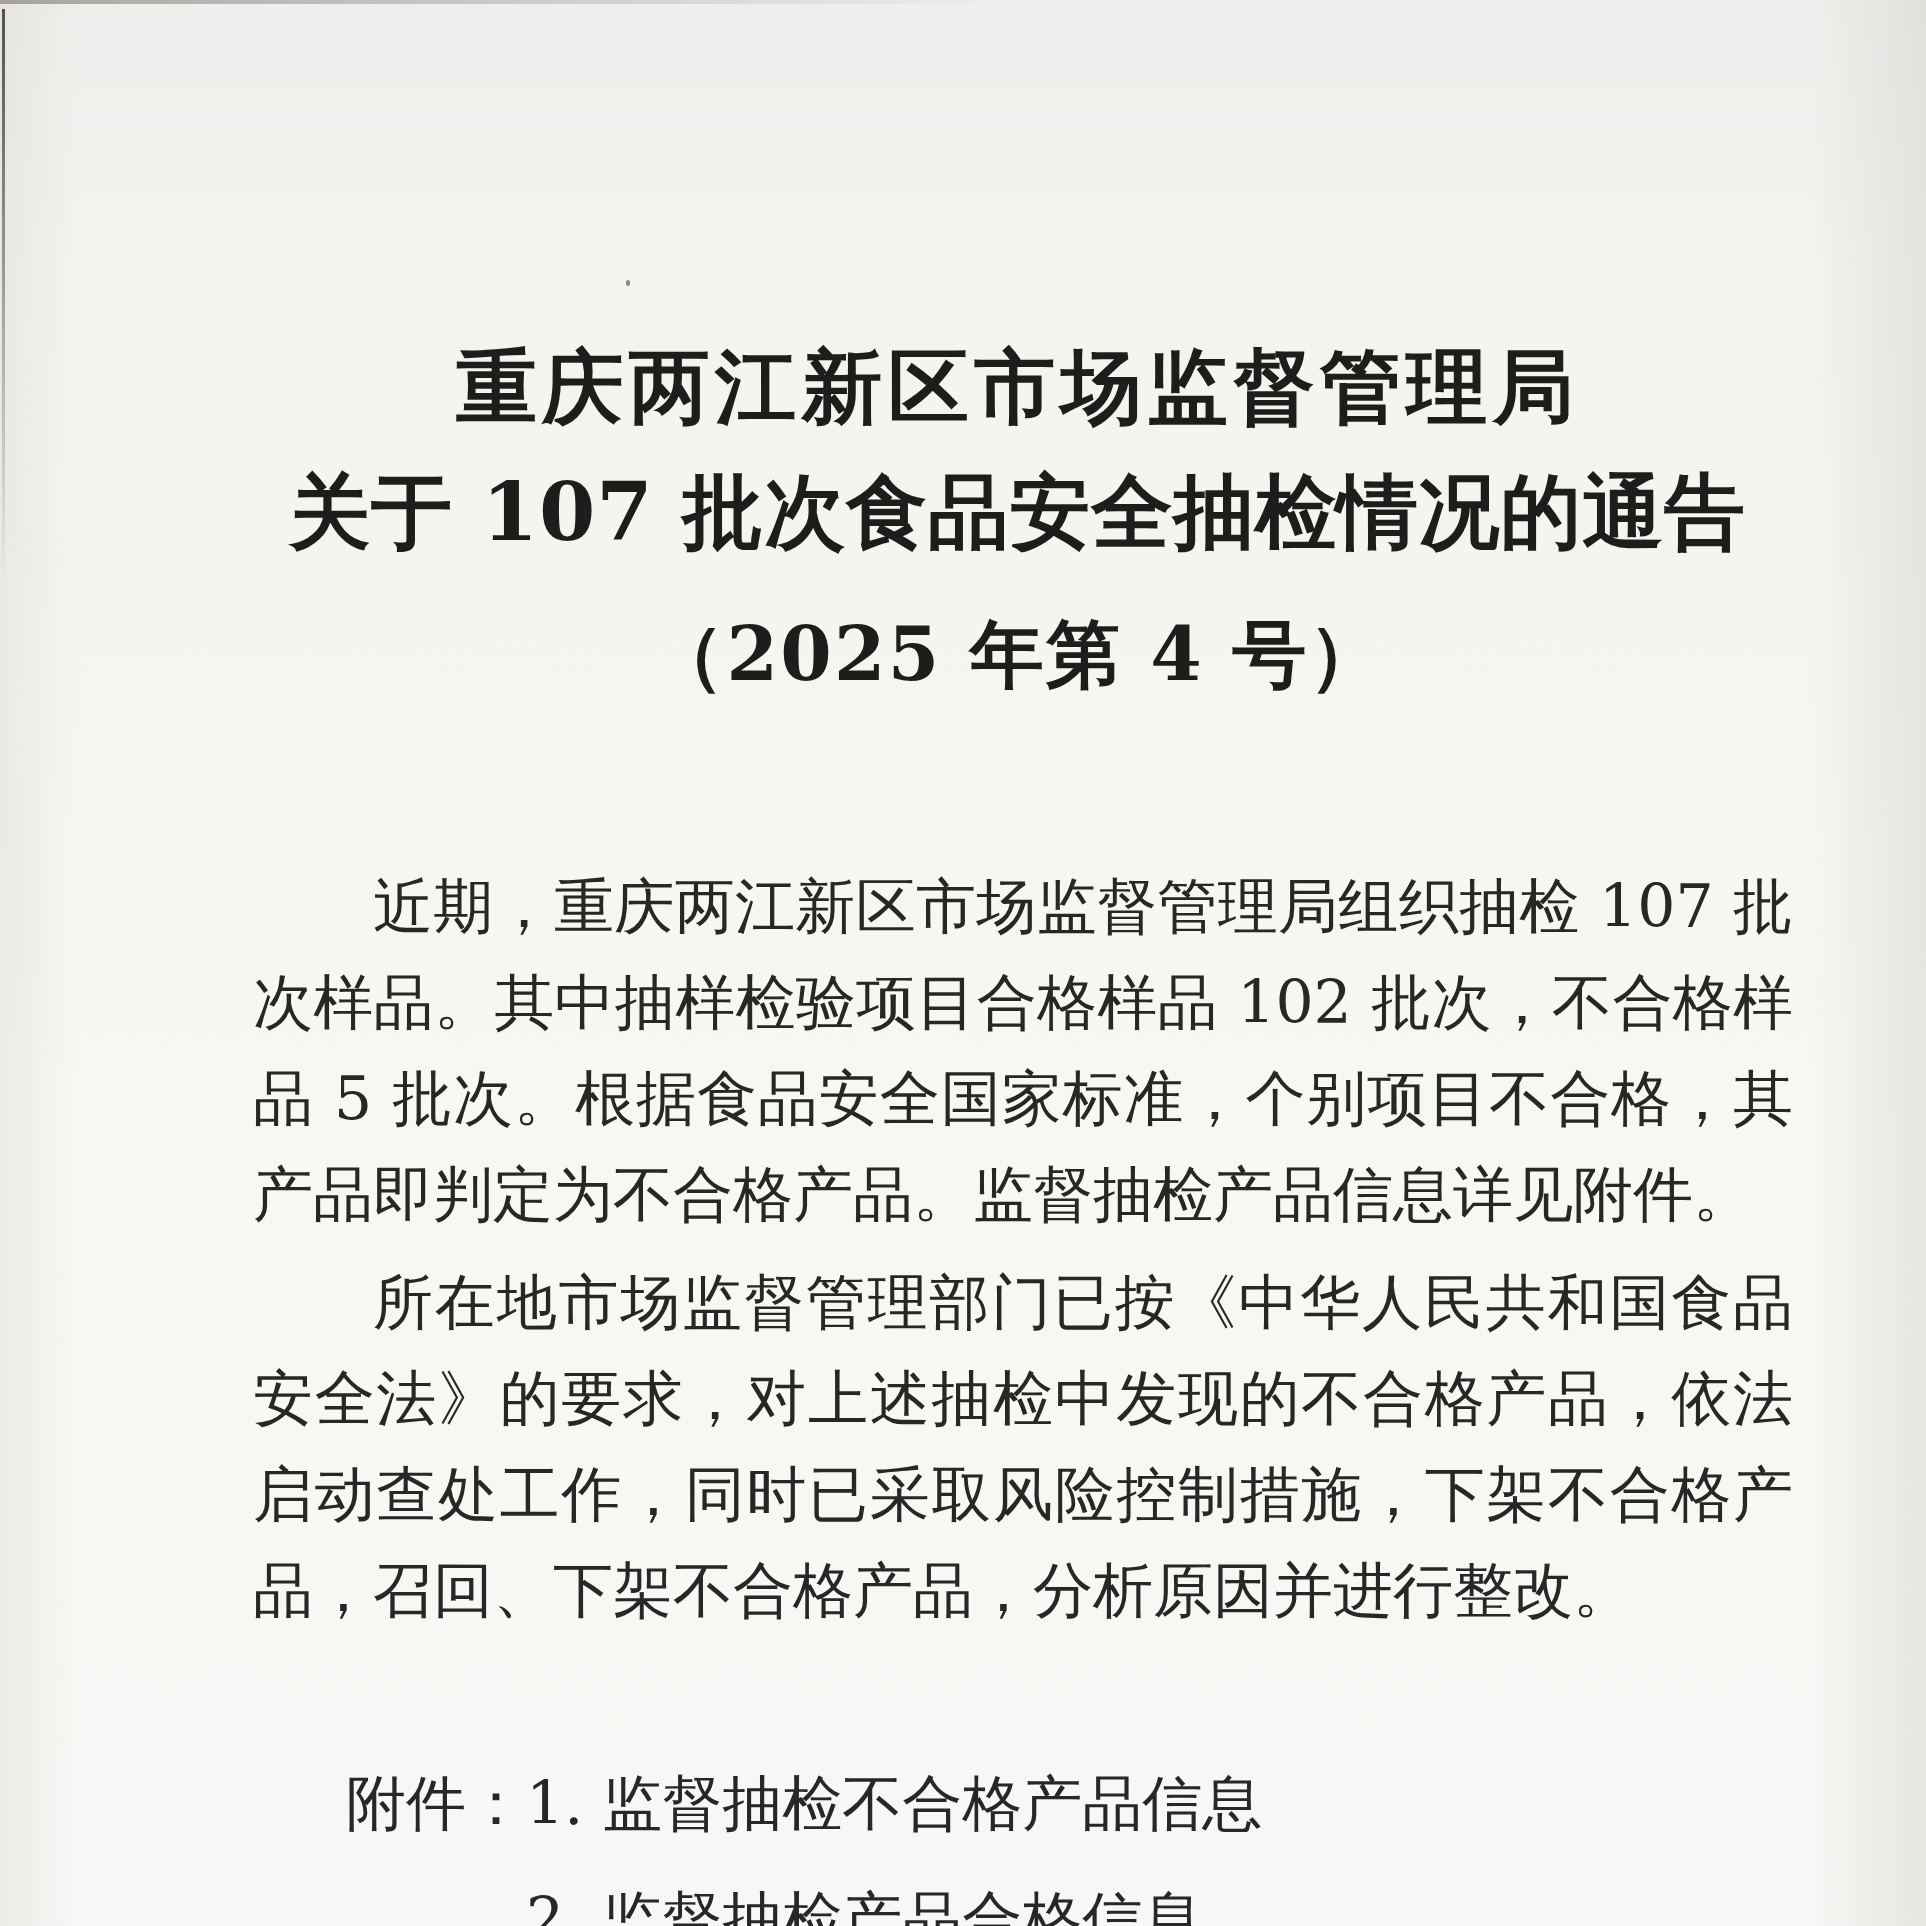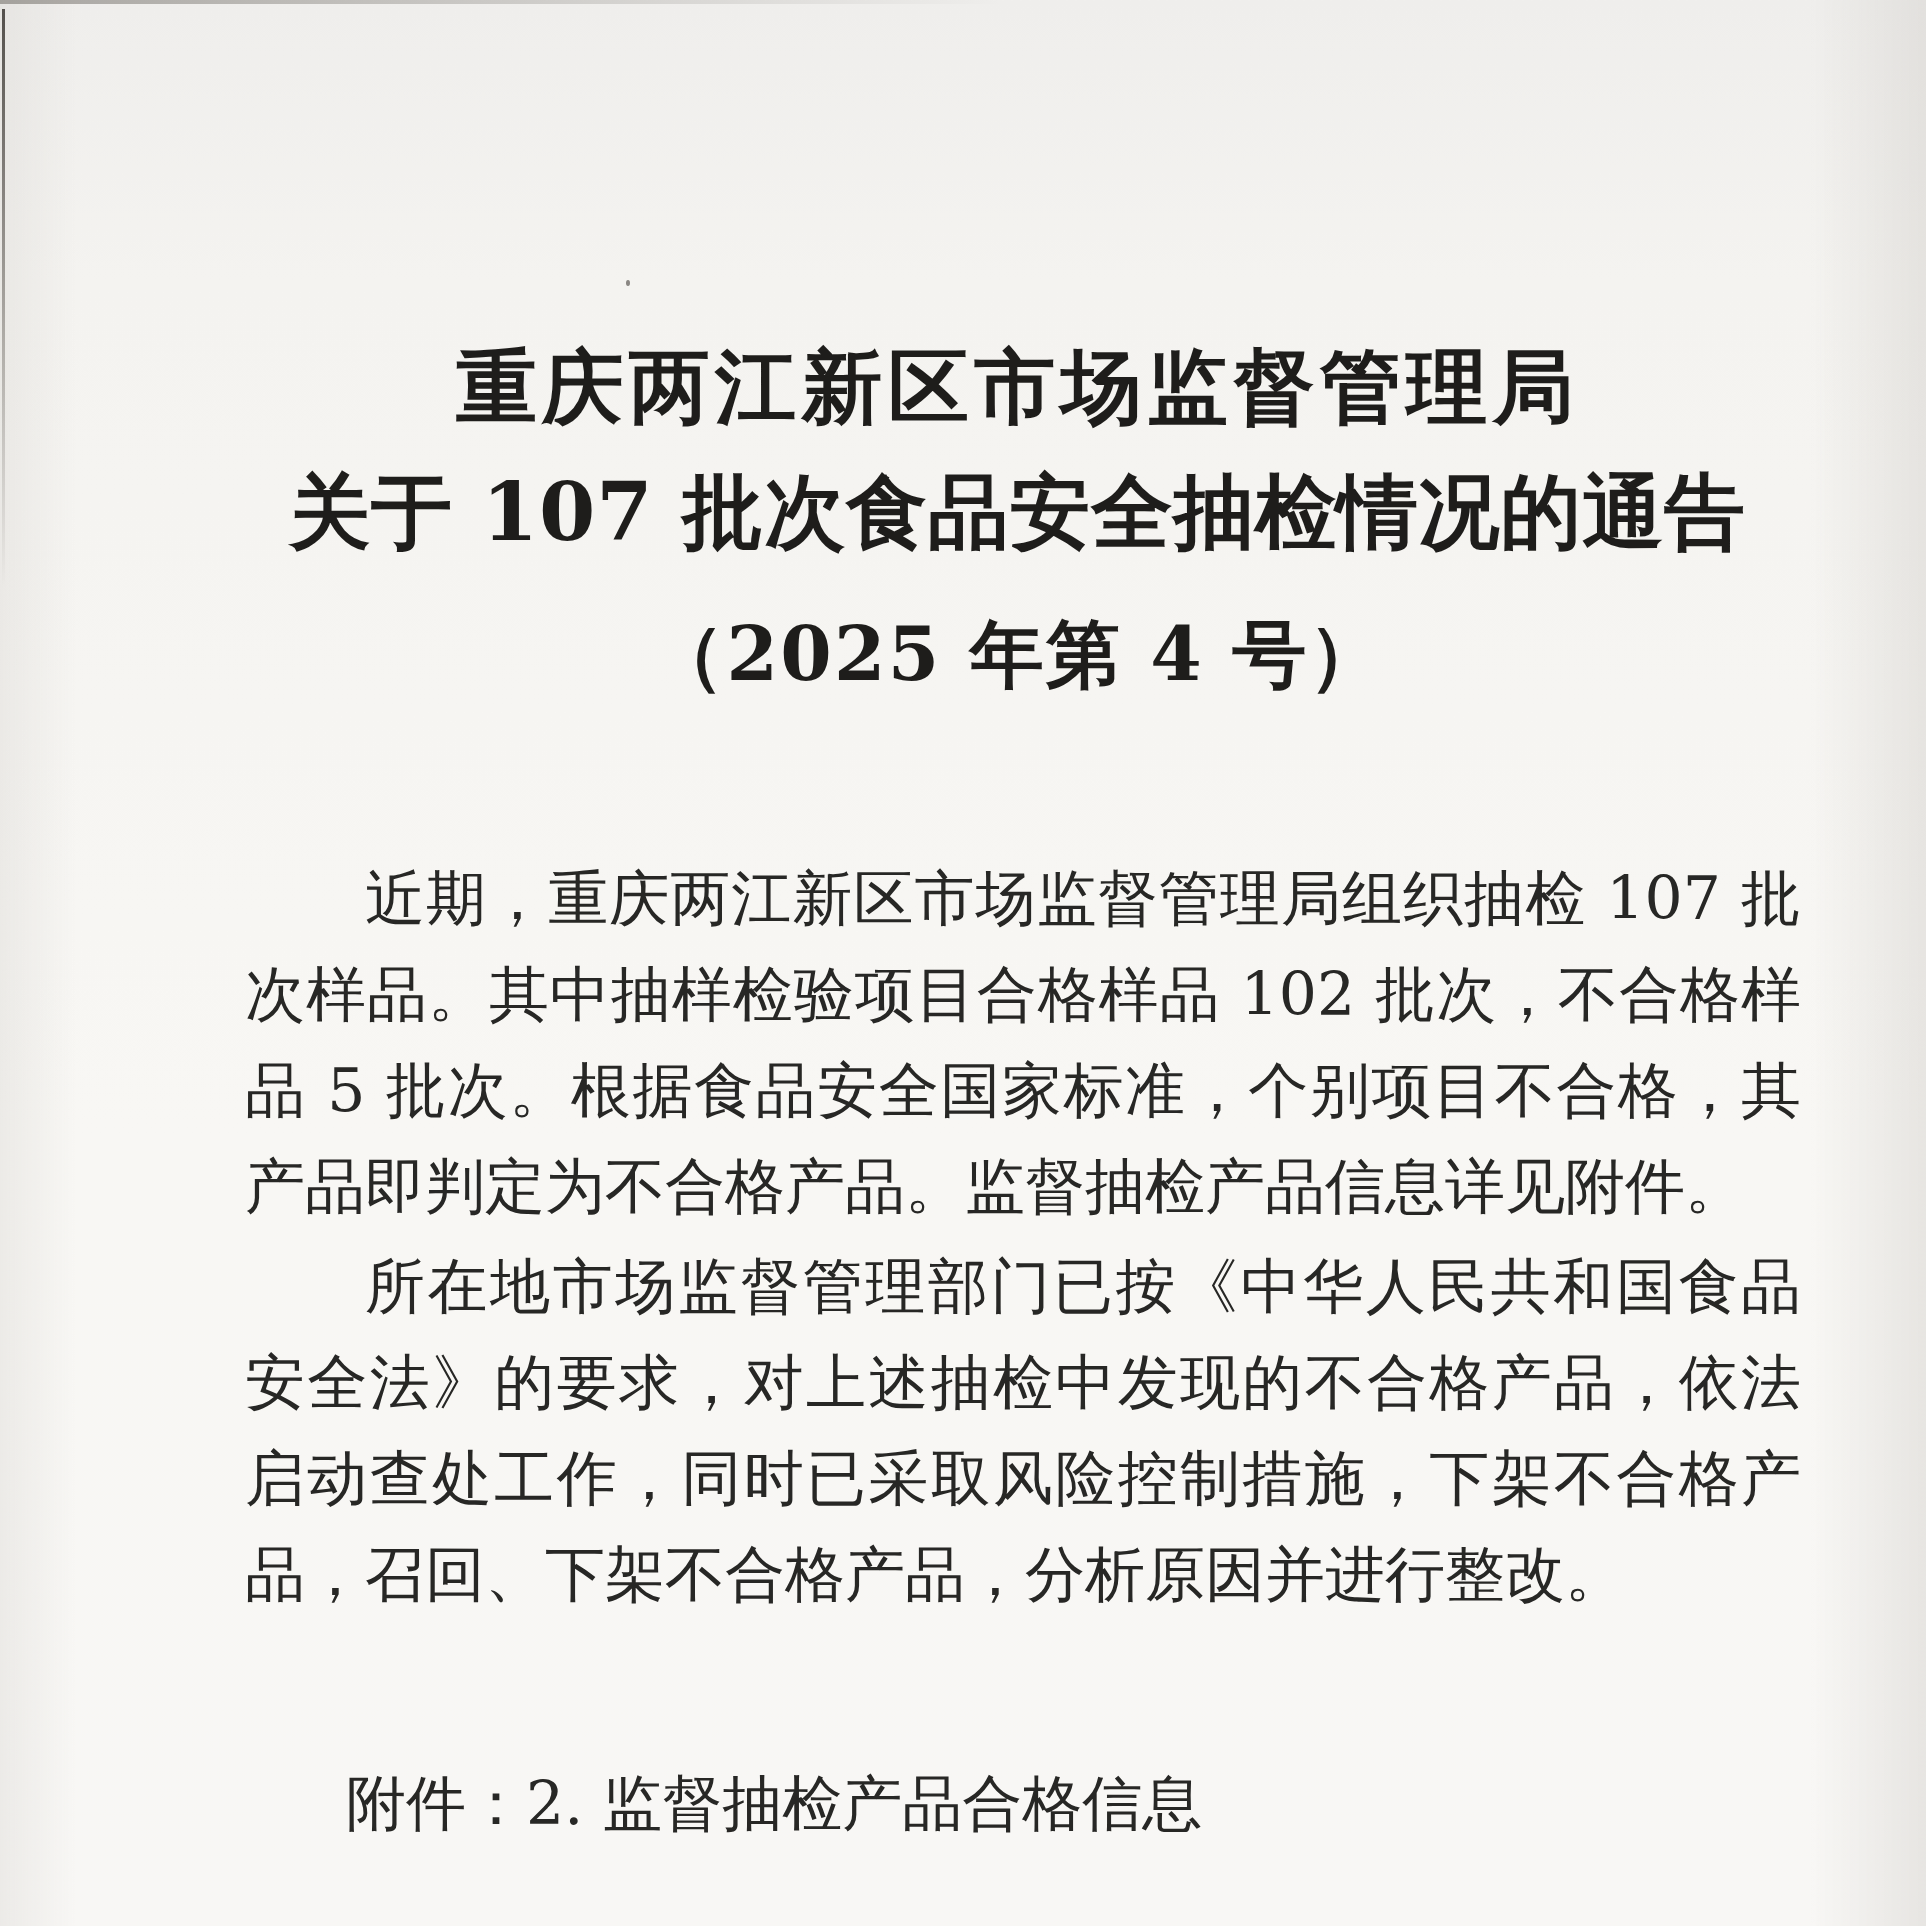--- a/index.html
+++ b/index.html
@@ -16,21 +16,21 @@
   .title-line{left:0;width:2035px;text-align:center;line-height:1;font-weight:700;color:#1e1d1b;}
   #t1{top:346px;font-size:81px;letter-spacing:5.4px;}
   #t2{top:471px;font-size:81px;letter-spacing:0.8px;}
   #t3{top:617px;font-size:74px;letter-spacing:2.3px;}
   
   .doc-body{
     left:241px;top:846px;width:1564px;
     font-size:60px;line-height:96px;text-align:justify;
     color:#272725;
   }
-  .doc-body p{margin:4px;text-indent:2em;}
+  .doc-body p{margin:12px;text-indent:2em;}
   
   .attachments{left:346px;top:1745px;font-size:60px;line-height:116px;display:flex;color:#272725;}
   .attachments .items div{white-space:nowrap;}
   
   .edge-left{left:2.3px;top:8.5px;width:3.1px;height:578px;
     background:linear-gradient(180deg,rgba(58,54,50,.85) 0%,rgba(95,90,84,.45) 55%,rgba(130,125,118,0) 100%);}
   .edge-top{left:0;top:0;width:1002px;height:3.9px;
     background:linear-gradient(90deg,rgba(110,106,100,.55),rgba(150,146,140,0));}
   .speck{left:626px;top:280px;width:3.9px;height:6.2px;border-radius:50%;background:#6f6c68;opacity:.8;}
 </style>
@@ -47,16 +47,17 @@
 <div class="abs title-line" id="t3">（2025 年第 4 号）</div>
 
 <div class="abs doc-body">
   <p>近期，重庆两江新区市场监督管理局组织抽检 107 批次样品。其中抽样检验项目合格样品 102 批次，不合格样品 5 批次。根据食品安全国家标准，个别项目不合格，其产品即判定为不合格产品。监督抽检产品信息详见附件。</p>
   <p>所在地市场监督管理部门已按《中华人民共和国食品安全法》的要求，对上述抽检中发现的不合格产品，依法启动查处工作，同时已采取风险控制措施，下架不合格产品，召回、下架不合格产品，分析原因并进行整改。</p>
 </div>
 
 <div class="abs attachments">
   <span>附件：</span>
   <div class="items">
+    <div>1. 监督抽检不合格产品信息</div>
     <div>2. 监督抽检产品合格信息</div>
   </div>
 </div>
 
 
 </body></html>

